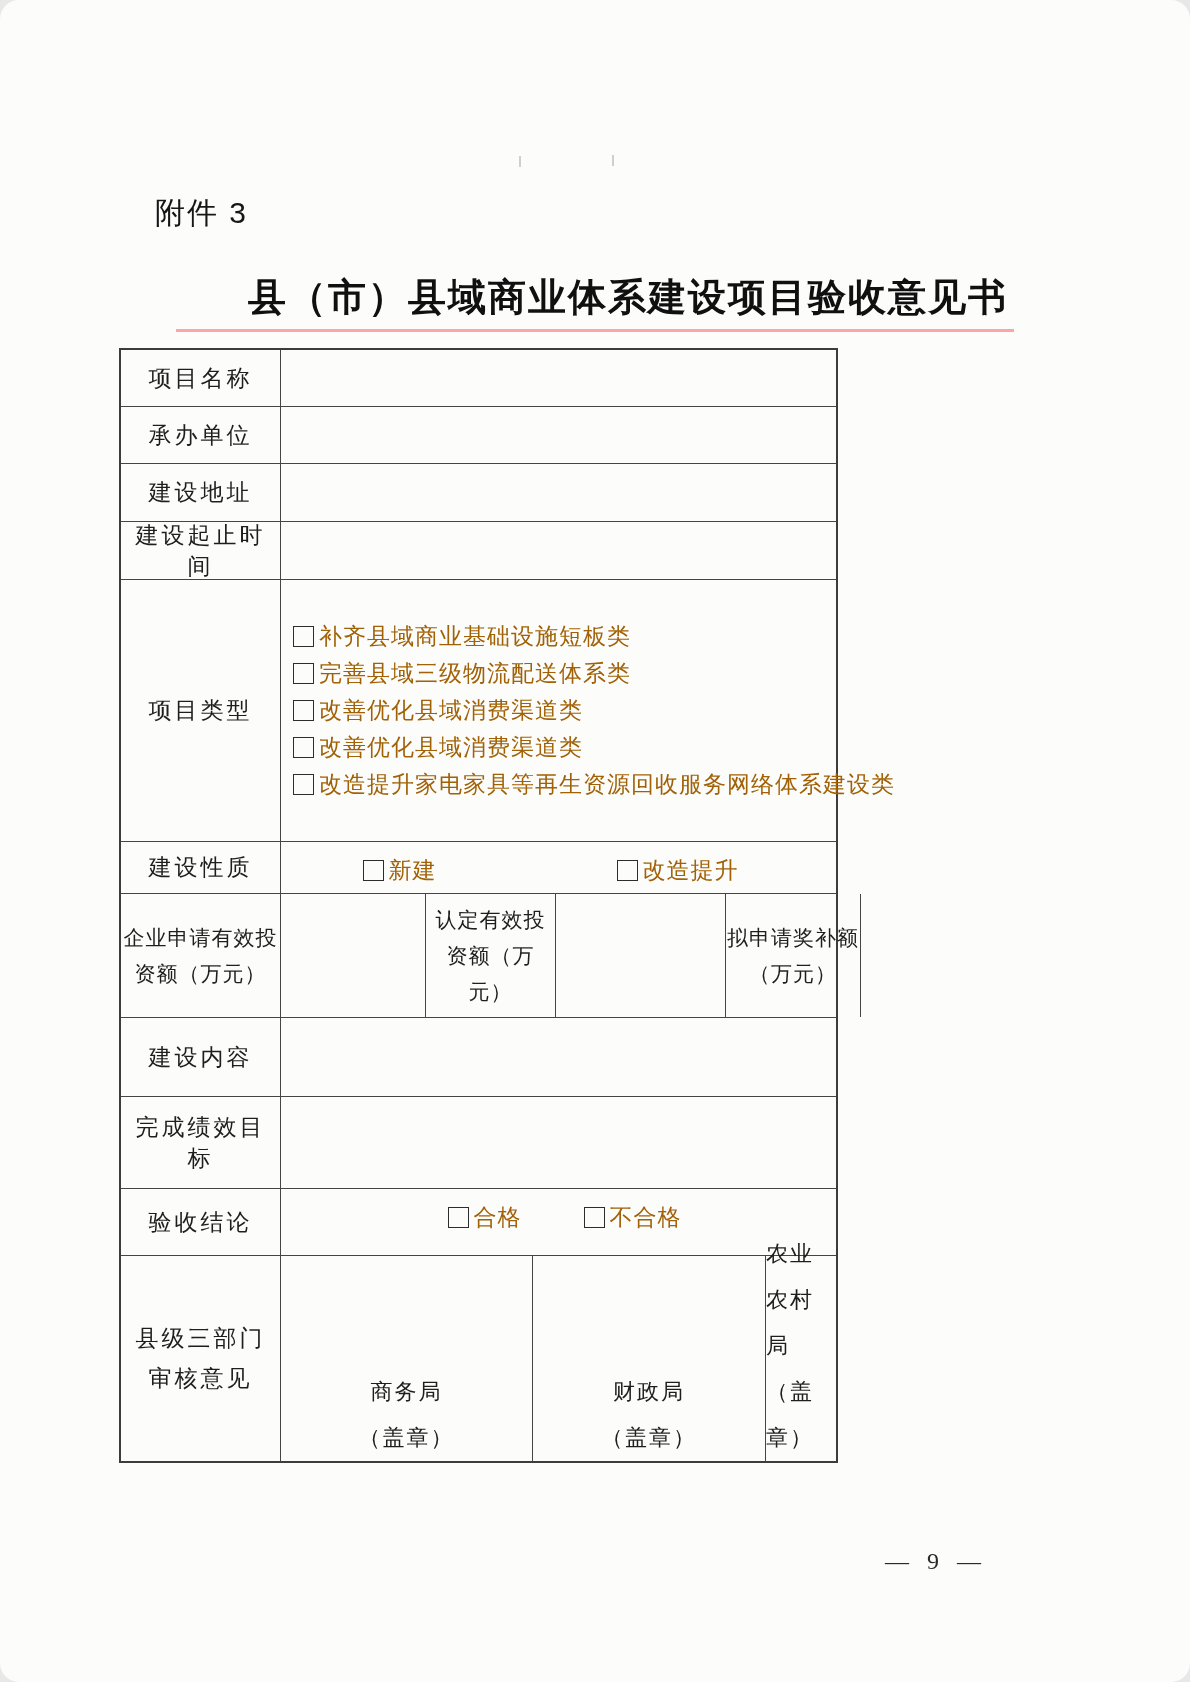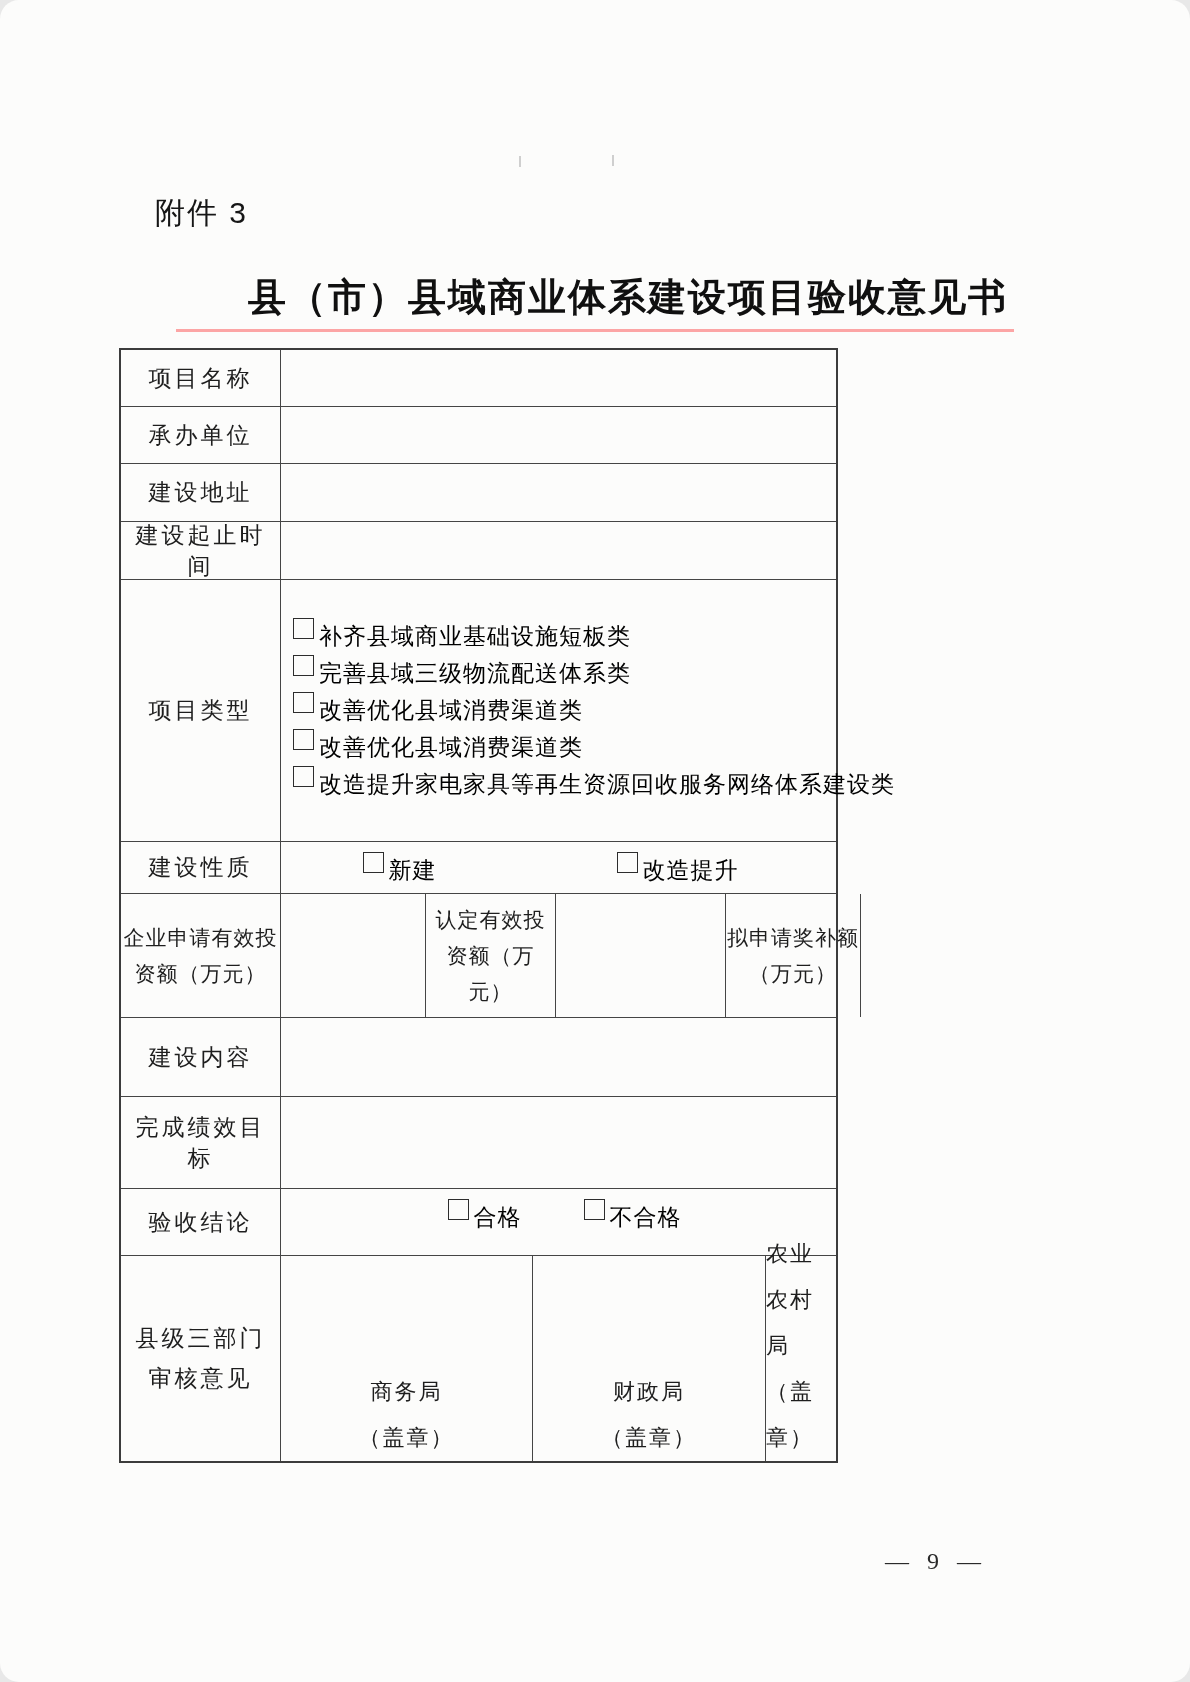--- a/index.html
+++ b/index.html
@@ -67,22 +67,22 @@
   .value-cell{flex:1;}
 
   .opts-cell{
     flex:1;
     flex-direction:column;
     align-items:flex-start;
     justify-content:center;
     padding:10px 10px 10px 12px;
   }
   .opt{
-    display:flex;align-items:flex-start;
-    font-size:23px;line-height:37px;color:#000000;
+    display:flex;align-items:center;
+    font-size:23px;line-height:37px;color:#a16207;
     letter-spacing:1px;
     white-space:nowrap;
   }
   .cb{
     display:inline-block;width:19px;height:19px;
     border:1px solid #2d2d2d;background:transparent;
     margin-right:5px;flex:0 0 19px;
   }
   .inline-opts{flex:1;flex-direction:row;gap:180px;padding-right:28px;}
   .inline-opts.narrow{gap:62px;padding-right:0;}

